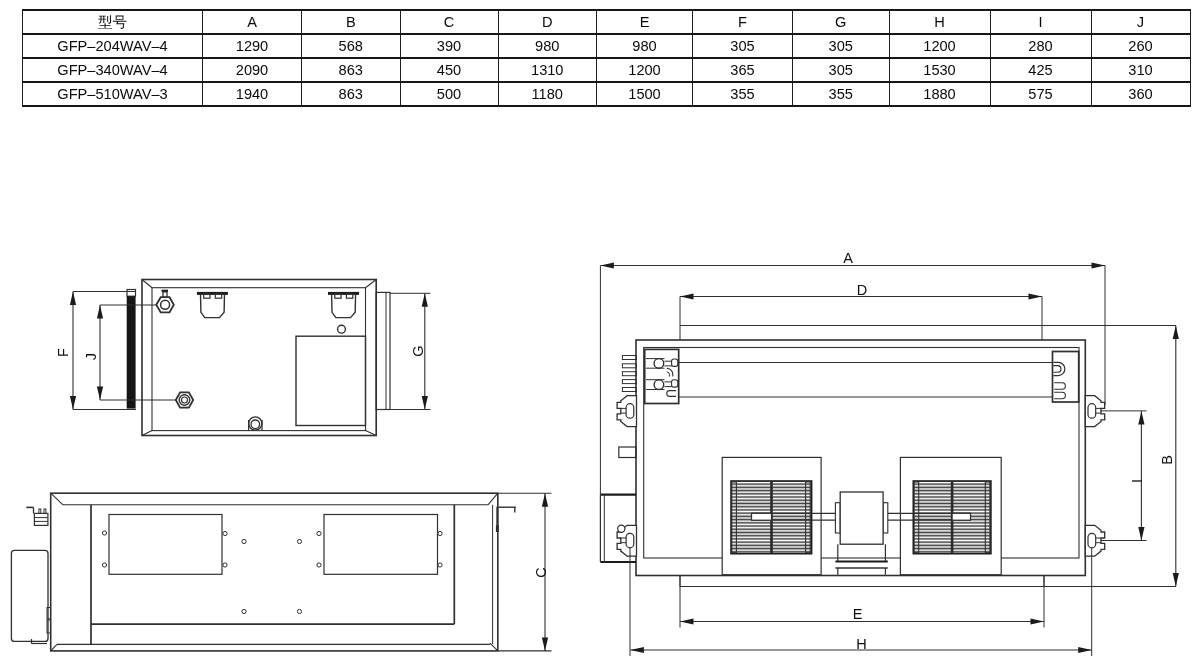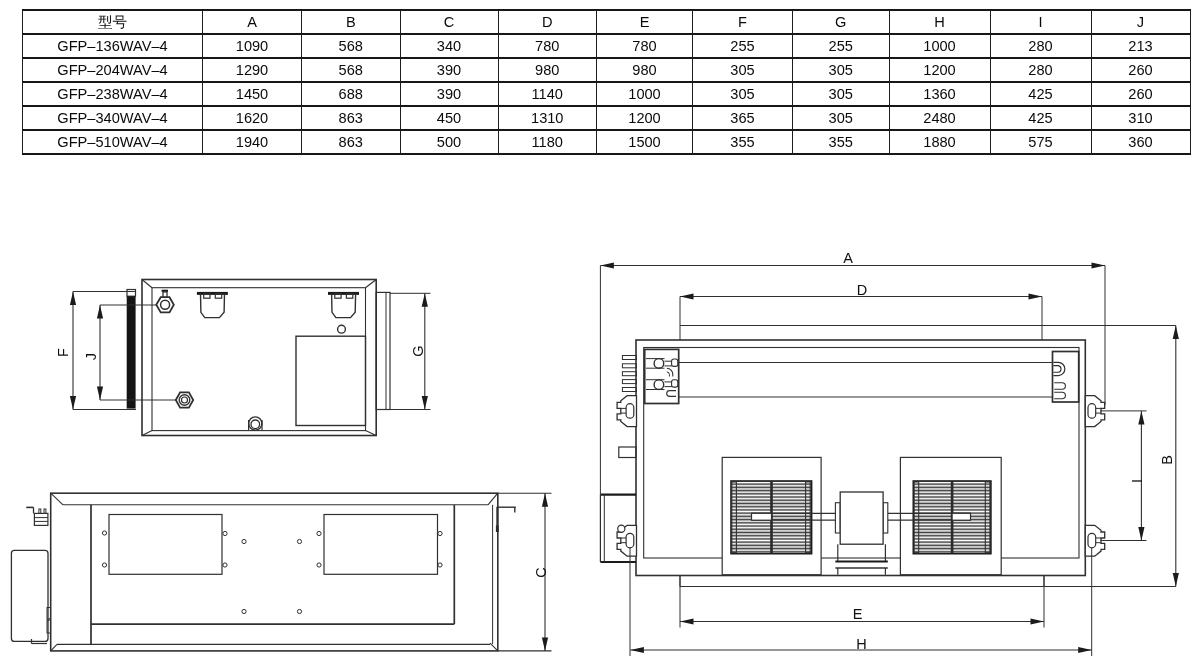--- a/index.html
+++ b/index.html
@@ -32,81 +32,55 @@
         <td>C</td>
         <td>D</td>
         <td>E</td>
         <td>F</td>
         <td>G</td>
         <td>H</td>
         <td>I</td>
         <td>J</td>
       </tr>
 
-<tr>
-        <td class="c0">GFP–136WAV–4</td>
-        <td>1090</td>
-        <td>568</td>
-        <td>340</td>
-        <td>780</td>
-        <td>780</td>
-        <td>255</td>
-        <td>255</td>
-        <td>1000</td>
-        <td>280</td>
-        <td>213</td>
-      </tr>
 
 
 <tr>
         <td class="c0">GFP–204WAV–4</td>
         <td>1290</td>
         <td>568</td>
         <td>390</td>
         <td>980</td>
         <td>980</td>
         <td>305</td>
         <td>305</td>
         <td>1200</td>
         <td>280</td>
         <td>260</td>
       </tr>
 
-<tr>
-        <td class="c0">GFP–238WAV–4</td>
-        <td>1450</td>
-        <td>688</td>
-        <td>390</td>
-        <td>1140</td>
-        <td>1000</td>
-        <td>305</td>
-        <td>305</td>
-        <td>1360</td>
-        <td>425</td>
-        <td>260</td>
-      </tr>
 
 
 <tr>
         <td class="c0">GFP–340WAV–4</td>
-        <td>1620</td>
+        <td>2090</td>
         <td>863</td>
         <td>450</td>
         <td>1310</td>
         <td>1200</td>
         <td>365</td>
         <td>305</td>
-        <td>2480</td>
+        <td>1530</td>
         <td>425</td>
         <td>310</td>
       </tr>
 
 
 <tr>
-        <td class="c0">GFP–510WAV–4</td>
+        <td class="c0">GFP–510WAV–3</td>
         <td>1940</td>
         <td>863</td>
         <td>500</td>
         <td>1180</td>
         <td>1500</td>
         <td>355</td>
         <td>355</td>
         <td>1880</td>
         <td>575</td>
         <td>360</td>

